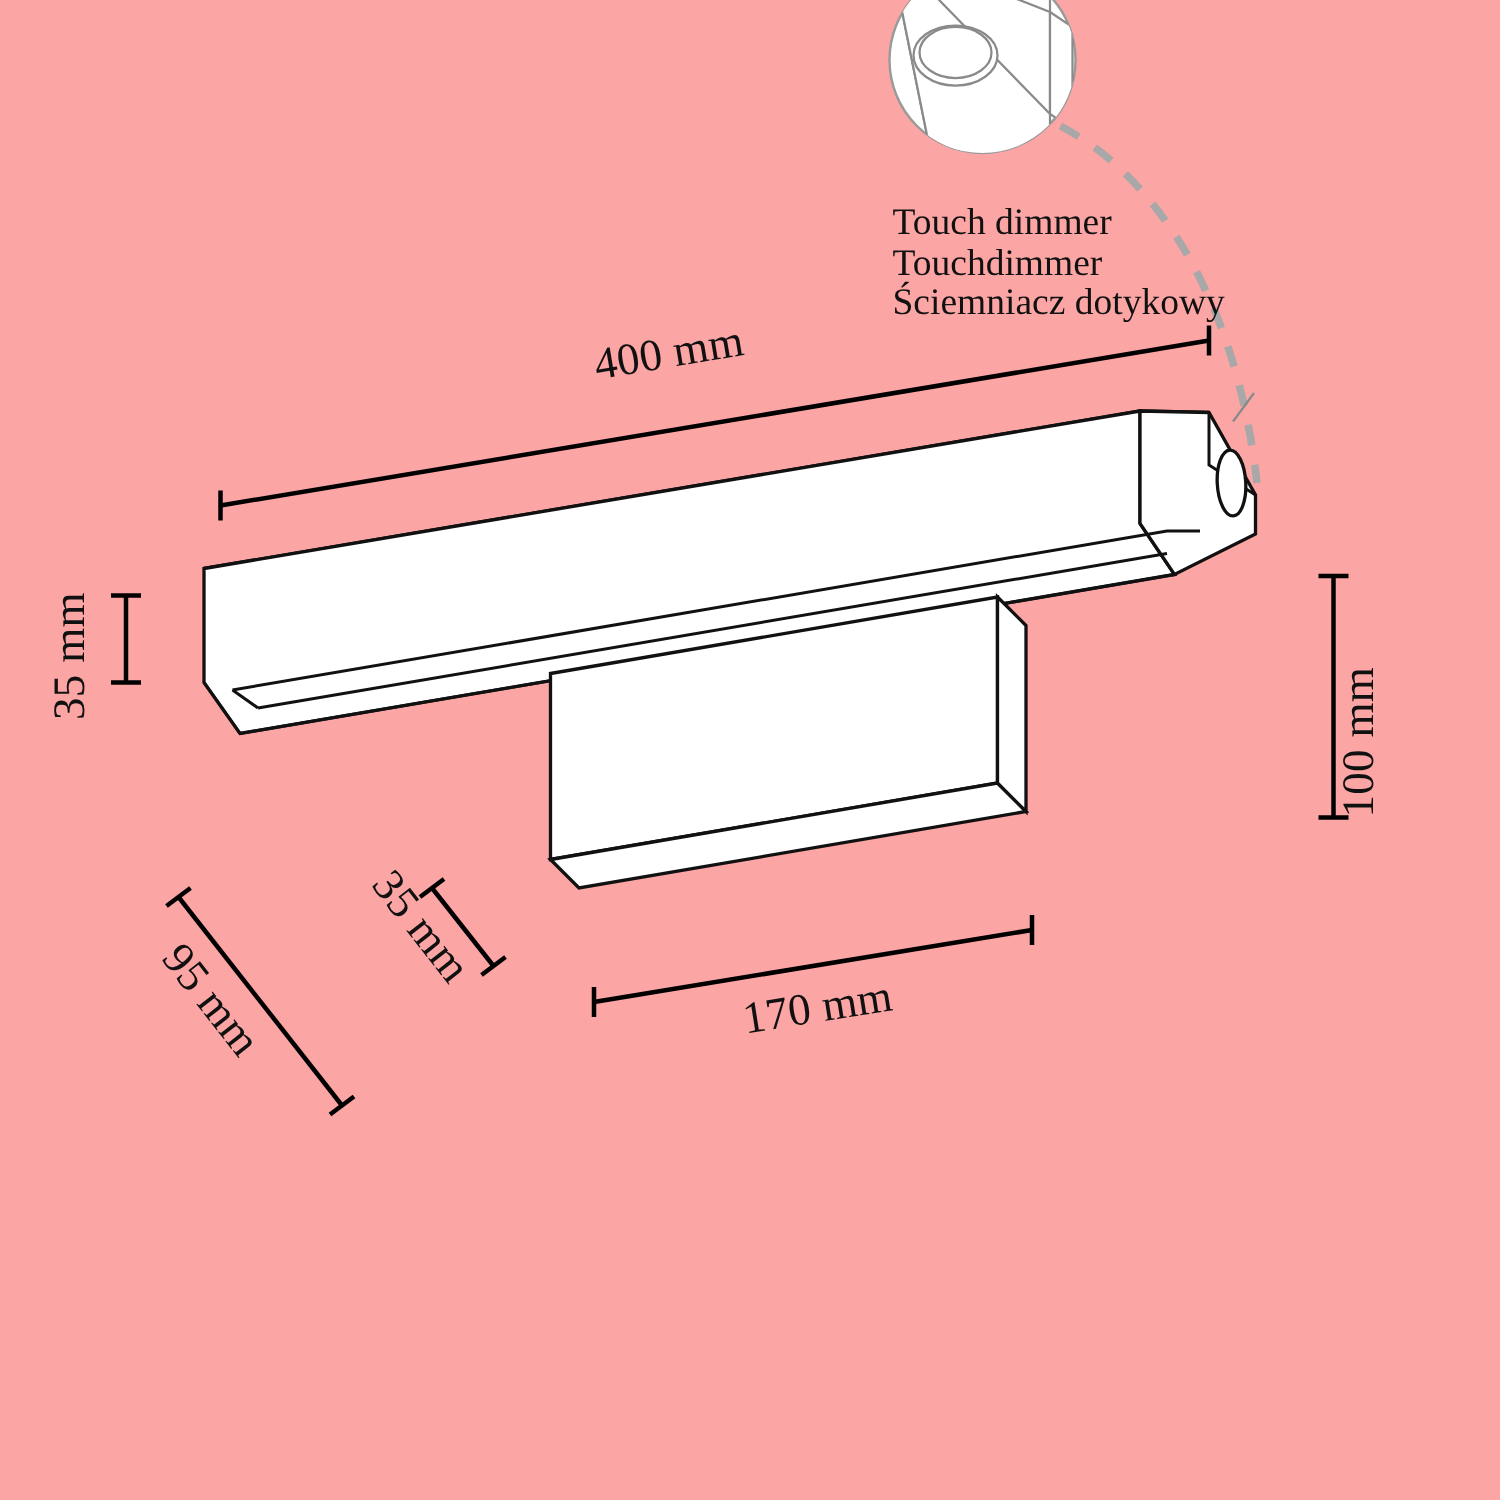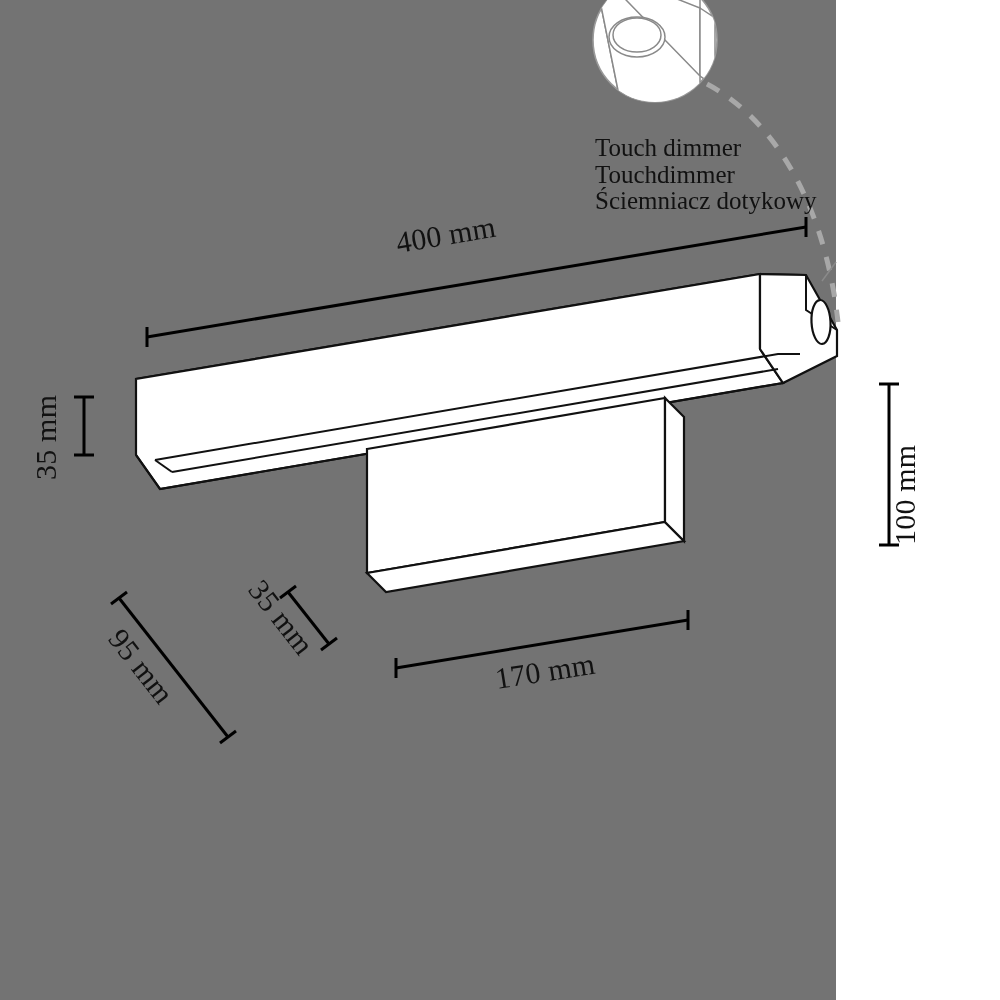--- a/index.html
+++ b/index.html
@@ -8,23 +8,23 @@
     background: #ffffff;
   }
   body {
     width: 1000px;
     height: 1000px;
     overflow: hidden;
     font-family: "Liberation Serif", serif;
   }
   #drawing-root {
     position: relative;
-    width: 836px;
+    width: 1000px;
     height: 1000px;
-    background: #737373;
+    background: #fca5a5;
   }
   svg#technical-drawing {
     display: block;
     width: 1000px;
     height: 1000px;
   }
   .outline {
     fill: #ffffff;
     stroke: #111111;
     stroke-width: 2.2;

